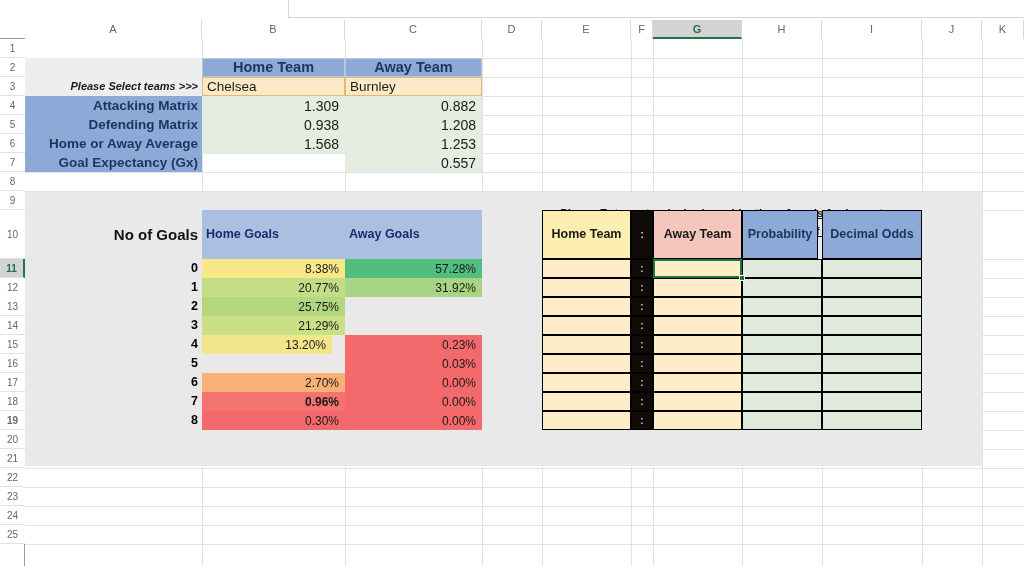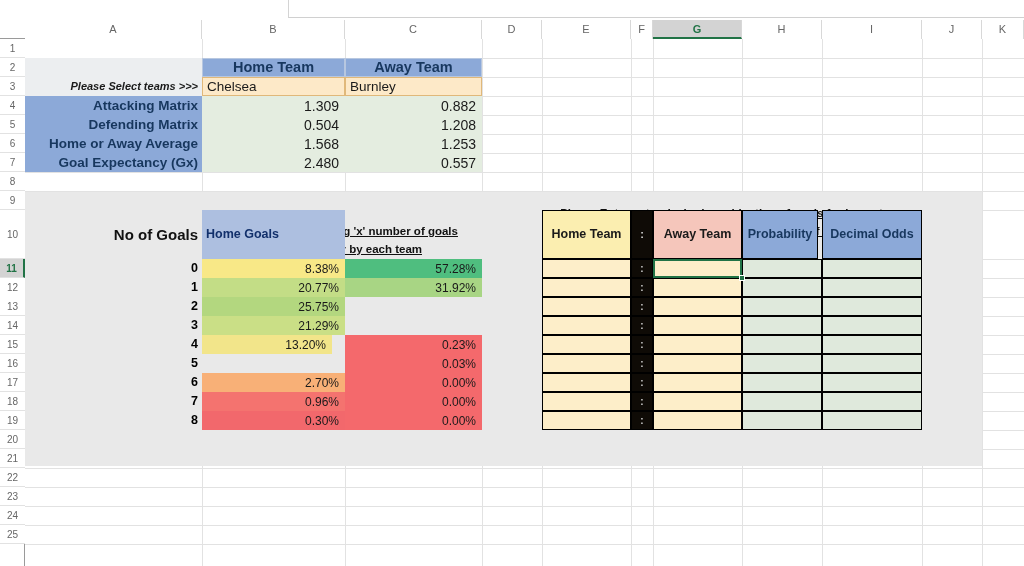--- a/index.html
+++ b/index.html
@@ -115,21 +115,21 @@
       <div class="rh" style="top: 152px; height: 19px; line-height: 19px;">9</div>
       <div class="rh" style="top: 171px; height: 49px; line-height: 49px;">10</div>
       <div class="rh sel" style="top: 220px; height: 19px; line-height: 19px;">11</div>
       <div class="rh" style="top: 239px; height: 35px; line-height: 19px;">12</div>
       <div class="rh" style="top: 258px; height: 19px; line-height: 19px;">13</div>
       <div class="rh" style="top: 277px; height: 19px; line-height: 19px;">14</div>
       <div class="rh" style="top: 296px; height: 19px; line-height: 19px;">15</div>
       <div class="rh" style="top: 315px; height: 19px; line-height: 19px;">16</div>
       <div class="rh" style="top: 334px; height: 19px; line-height: 19px;">17</div>
       <div class="rh" style="top: 353px; height: 19px; line-height: 19px;">18</div>
-      <div class="rh" style="top: 372px; height: 19px; line-height: 19px;">19</div>
+      <div class="rh" style="top: 372px; height: 19px; line-height: 19px; font-weight: bold;">19</div>
       <div class="rh" style="top: 391px; height: 19px; line-height: 19px;">20</div>
       <div class="rh" style="top: 410px; height: 19px; line-height: 19px;">21</div>
       <div class="rh" style="top: 429px; height: 19px; line-height: 19px;">22</div>
       <div class="rh" style="top: 448px; height: 19px; line-height: 19px;">23</div>
       <div class="rh" style="top: 467px; height: 19px; line-height: 19px;">24</div>
       <div class="rh" style="top: 486px; height: 19px; line-height: 19px;">25</div>
     </div>
 
   <div class="grid" id="grid">
       <div class="gline-v" style="left: 177px; height: 527px;"></div>
@@ -170,53 +170,53 @@
       <div class="cell  l" style="left: 0px; top: 19px; width: 177px; height: 19px; background: rgb(236, 238, 240);"></div>
       <div class="cell lbl-gray r" style="left: 0px; top: 38px; width: 177px; height: 19px; padding: 0px 4px;">Please Select teams &gt;&gt;&gt;</div>
       <div class="cell hdr-blue c" style="left: 177px; top: 19px; width: 143px; height: 19px;">Home Team</div>
       <div class="cell hdr-blue c" style="left: 320px; top: 19px; width: 137px; height: 19px;">Away Team</div>
       <div class="cell team-in l" style="left: 177px; top: 38px; width: 143px; height: 19px; padding: 0px 4px;">Chelsea</div>
       <div class="cell team-in l" style="left: 320px; top: 38px; width: 137px; height: 19px; padding: 0px 4px;">Burnley</div>
       <div class="cell lbl-blue r" style="left: 0px; top: 57px; width: 177px; height: 19px; padding: 0px 4px;">Attacking Matrix</div>
       <div class="cell num-grn r" style="left: 177px; top: 57px; width: 143px; height: 19px; padding: 0px 6px;">1.309</div>
       <div class="cell num-grn r" style="left: 320px; top: 57px; width: 137px; height: 19px; padding: 0px 6px;">0.882</div>
       <div class="cell lbl-blue r" style="left: 0px; top: 76px; width: 177px; height: 19px; padding: 0px 4px;">Defending Matrix</div>
-      <div class="cell num-grn r" style="left: 177px; top: 76px; width: 143px; height: 19px; padding: 0px 6px;">0.504</div>
+      <div class="cell num-grn r" style="left: 177px; top: 76px; width: 143px; height: 19px; padding: 0px 6px;">0.938</div>
       <div class="cell num-grn r" style="left: 320px; top: 76px; width: 137px; height: 19px; padding: 0px 6px;">1.208</div>
       <div class="cell lbl-blue r" style="left: 0px; top: 95px; width: 177px; height: 19px; padding: 0px 4px;">Home or Away Average</div>
       <div class="cell num-grn r" style="left: 177px; top: 95px; width: 143px; height: 19px; padding: 0px 6px;">1.568</div>
       <div class="cell num-grn r" style="left: 320px; top: 95px; width: 137px; height: 19px; padding: 0px 6px;">1.253</div>
       <div class="cell lbl-blue r" style="left: 0px; top: 114px; width: 177px; height: 19px; padding: 0px 4px;">Goal Expectancy (Gx)</div>
-      <div class="cell num-grn r" style="left: 177px; top: 114px; width: 143px; height: 19px; padding: 0px 6px;">2.480</div>
       <div class="cell num-grn r" style="left: 320px; top: 114px; width: 137px; height: 19px; padding: 0px 6px;">0.557</div>
       <div class="graypanel" style="left: 0px; top: 153px; width: 957px; height: 274px;"></div>
       <div class="ttl" style="left: 180px; top: 185px; width: 280px;">Probability of scoring 'x' number of goals</div>
       <div class="ttl" style="left: 180px; top: 203px; width: 280px;">independantly by each team</div>
       <div class="cell nog r" style="left: 0px; top: 171px; width: 177px; height: 49px; padding: 0px 4px; background: transparent;">No of Goals</div>
       <div class="cell pg-hdr l" style="left: 177px; top: 171px; width: 143px; height: 49px; padding: 0px 4px;">Home Goals</div>
+      <div class="cell pg-hdr l" style="left: 320px; top: 171px; width: 137px; height: 49px; padding: 0px 4px;">Away Goals</div>
       <div class="cell goalno r" style="left: 0px; top: 220px; width: 177px; height: 19px; padding: 0px 4px; background: transparent;">0</div>
       <div class="cell pg-num r" style="left: 177px; top: 220px; width: 143px; height: 19px; padding: 0px 6px; background: rgb(248, 232, 135);">8.38%</div>
       <div class="cell pg-num r" style="left: 320px; top: 220px; width: 137px; height: 19px; padding: 0px 6px; background: rgb(79, 190, 127);">57.28%</div>
       <div class="cell goalno r" style="left: 0px; top: 239px; width: 177px; height: 19px; padding: 0px 4px; background: transparent;">1</div>
       <div class="cell pg-num r" style="left: 177px; top: 239px; width: 143px; height: 19px; padding: 0px 6px; background: rgb(195, 221, 134);">20.77%</div>
       <div class="cell pg-num r" style="left: 320px; top: 239px; width: 137px; height: 19px; padding: 0px 6px; background: rgb(168, 213, 132);">31.92%</div>
       <div class="cell goalno r" style="left: 0px; top: 258px; width: 177px; height: 19px; padding: 0px 4px; background: transparent;">2</div>
       <div class="cell pg-num r" style="left: 177px; top: 258px; width: 143px; height: 19px; padding: 0px 6px; background: rgb(179, 215, 127);">25.75%</div>
       <div class="cell goalno r" style="left: 0px; top: 277px; width: 177px; height: 19px; padding: 0px 4px; background: transparent;">3</div>
       <div class="cell pg-num r" style="left: 177px; top: 277px; width: 143px; height: 19px; padding: 0px 6px; background: rgb(202, 223, 134);">21.29%</div>
       <div class="cell goalno r" style="left: 0px; top: 296px; width: 177px; height: 19px; padding: 0px 4px; background: transparent;">4</div>
       <div class="cell pg-num r" style="left: 177px; top: 296px; width: 130px; height: 19px; padding: 0px 6px; background: rgb(242, 229, 138);">13.20%</div>
       <div class="cell pg-num r" style="left: 320px; top: 296px; width: 137px; height: 19px; padding: 0px 6px; background: rgb(244, 105, 108);">0.23%</div>
       <div class="cell goalno r" style="left: 0px; top: 315px; width: 177px; height: 19px; padding: 0px 4px; background: transparent;">5</div>
       <div class="cell pg-num r" style="left: 320px; top: 315px; width: 137px; height: 19px; padding: 0px 6px; background: rgb(244, 105, 108);">0.03%</div>
       <div class="cell goalno r" style="left: 0px; top: 334px; width: 177px; height: 19px; padding: 0px 4px; background: transparent;">6</div>
       <div class="cell pg-num r" style="left: 177px; top: 334px; width: 143px; height: 19px; padding: 0px 6px; background: rgb(248, 176, 119);">2.70%</div>
       <div class="cell pg-num r" style="left: 320px; top: 334px; width: 137px; height: 19px; padding: 0px 6px; background: rgb(244, 105, 108);">0.00%</div>
       <div class="cell goalno r" style="left: 0px; top: 353px; width: 177px; height: 19px; padding: 0px 4px; background: transparent;">7</div>
-      <div class="cell pg-num r" style="left: 177px; top: 353px; width: 143px; height: 19px; padding: 0px 6px; background: rgb(244, 115, 111);">0.96%</div>
+      <div class="cell pg-num r" style="left: 177px; top: 353px; width: 143px; height: 19px; padding: 0px 6px; background: rgb(244, 115, 111); font-weight: bold;">0.96%</div>
       <div class="cell pg-num r" style="left: 320px; top: 353px; width: 137px; height: 19px; padding: 0px 6px; background: rgb(244, 105, 108);">0.00%</div>
       <div class="cell goalno r" style="left: 0px; top: 372px; width: 177px; height: 19px; padding: 0px 4px; background: transparent;">8</div>
       <div class="cell pg-num r" style="left: 177px; top: 372px; width: 143px; height: 19px; padding: 0px 6px; background: rgb(242, 104, 108);">0.30%</div>
       <div class="cell pg-num r" style="left: 320px; top: 372px; width: 137px; height: 19px; padding: 0px 6px; background: rgb(244, 105, 108);">0.00%</div>
       <div class="ttl" style="left: 517px; top: 167px; width: 382px;">Please Enter enter desired combination of goals for home team</div>
       <div class="ttl" style="left: 517px; top: 185px; width: 382px;">and away team.Output shows the probability of occuring given</div>
       <div class="ttl" style="left: 517px; top: 203px; width: 382px;">outcome</div>
       <div class="cell ot-hdr home c" style="left: 517px; top: 171px; width: 89px; height: 49px;">Home Team</div>
       <div class="cell  c" style="left: 606px; top: 171px; width: 22px; height: 49px; background: rgb(15, 11, 6); color: rgb(216, 216, 216); font-weight: bold; font-size: 11px; border: 1px solid rgb(0, 0, 0);">:</div>
       <div class="cell ot-hdr away c" style="left: 628px; top: 171px; width: 89px; height: 49px;">Away Team</div>

